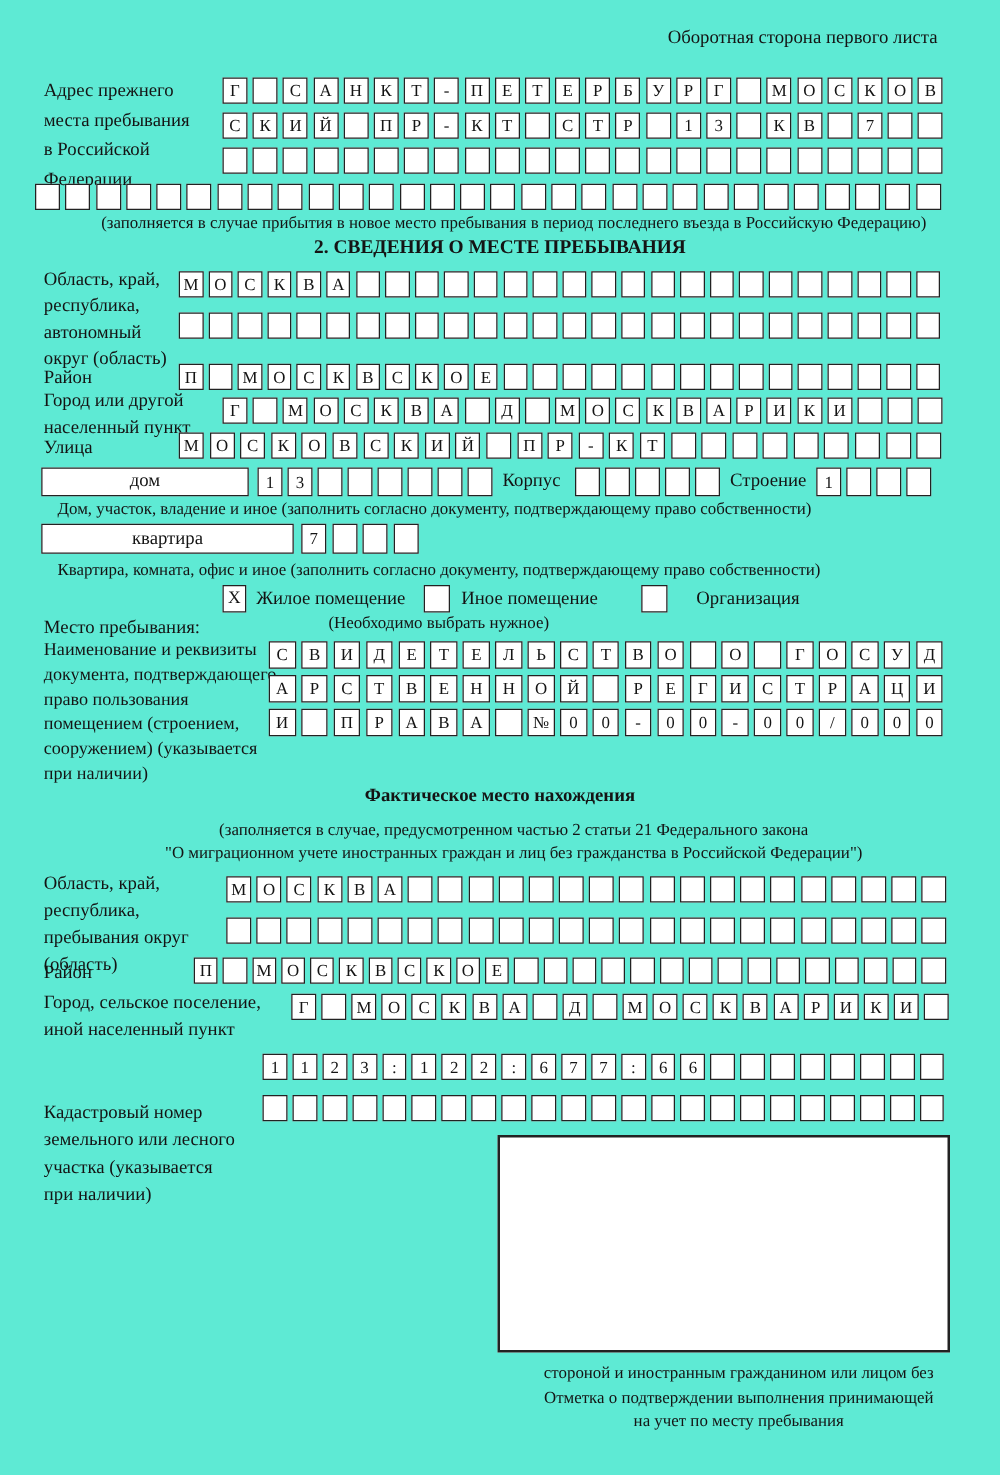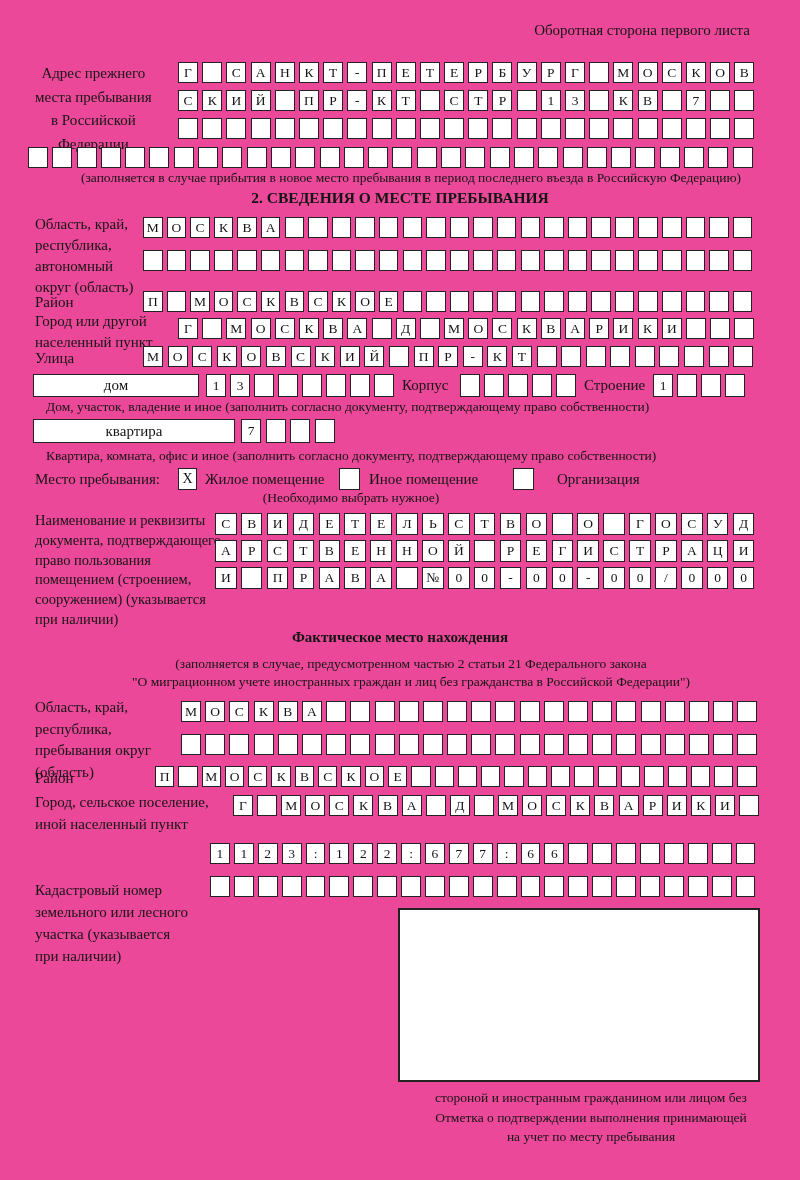--- a/index.html
+++ b/index.html
@@ -1,16 +1,16 @@
 <!DOCTYPE html>
 <html><head>
 <meta charset="utf-8">
 <style>
   html,body{margin:0;padding:0;background:#fff;}
-  .page{position:relative;width:800px;height:1180px;background:#ec4899;color:#141414;
+  .page{position:relative;width:800px;height:1180px;background:#5eead4;color:#141414;
         font-family:"Liberation Serif","DejaVu Serif",serif;overflow:hidden;}
   .lab{position:absolute;font-size:15px;line-height:21.5px;white-space:nowrap;}
   .lab div{white-space:nowrap;}
   .note{position:absolute;font-size:13.5px;white-space:nowrap;margin-left:11px;}
   .centered{left:0;width:800px;text-align:center;}
   .title{position:absolute;left:0;width:800px;text-align:center;font-weight:bold;font-size:15.5px;white-space:nowrap;}
   .cellrow{position:absolute;display:flex;}
   .cell{flex:none;width:var(--cw,20px);height:var(--ch,21px);margin-right:var(--g,4px);
         border:1.6px solid #222;box-sizing:border-box;display:flex;align-items:center;
         justify-content:center;font-size:13.5px;background:#fff;}
@@ -18,21 +18,21 @@
         align-items:center;justify-content:center;font-size:15px;background:#fff;}
   .stamp{position:absolute;border:2px solid #222;box-sizing:border-box;background:#fff;}
 </style>
 </head>
 <body>
 
 <div class="page">
 
   <div class="lab" style="top:20px;left:420px;width:330px;text-align:right;">Оборотная сторона первого листа</div>
 
-  <div class="lab" style="top:62px;left:35px;line-height:23.5px;text-align:center;">
+  <div class="lab" style="top:62px;left:35px;line-height:23.5px;">
     <div>Адрес прежнего</div>
     <div>места пребывания</div>
     <div>в Российской</div>
     <div>Федерации</div>
   </div>
   <div class="cellrow" style="top:62px;left:178px;--cw:20px;--g:4.2px;">
       <span class="cell">Г</span>
       <span class="cell"></span>
       <span class="cell">С</span>
       <span class="cell">А</span>
@@ -328,21 +328,21 @@
 
   <div class="wbox" style="top:419px;left:33px;width:202px;height:24px;">квартира</div>
   <div class="cellrow" style="top:419px;left:241px;--cw:20px;--g:4.5px;--ch:24px;">
       <span class="cell">7</span>
       <span class="cell"></span>
       <span class="cell"></span>
       <span class="cell"></span>
     </div>
   <div class="note" style="top:448px;left:35px;">Квартира, комната, офис и иное (заполнить согласно документу, подтверждающему право собственности)</div>
 
-  <div class="lab" style="top:469px;left:35px;">Место пребывания:</div>
+  <div class="lab" style="top:492px;left:35px;">Место пребывания:</div>
   <div class="wbox" style="top:468px;left:178px;width:19px;height:22px;font-size:14px;">X</div>
   <div class="lab" style="top:469px;left:205px;">Жилое помещение</div>
   <div class="wbox" style="top:468px;left:339px;width:21px;height:22px;font-size:14px;"></div>
   <div class="lab" style="top:469px;left:369px;">Иное помещение</div>
   <div class="wbox" style="top:468px;left:513px;width:21px;height:22px;font-size:14px;"></div>
   <div class="lab" style="top:469px;left:557px;">Организация</div>
   <div class="note" style="top:490px;left:220px;width:240px;text-align:center;">(Необходимо выбрать нужное)</div>
 
   <div class="lab" style="top:511px;left:35px;line-height:19.8px;font-size:14.5px;">
     <div>Наименование и реквизиты</div>

